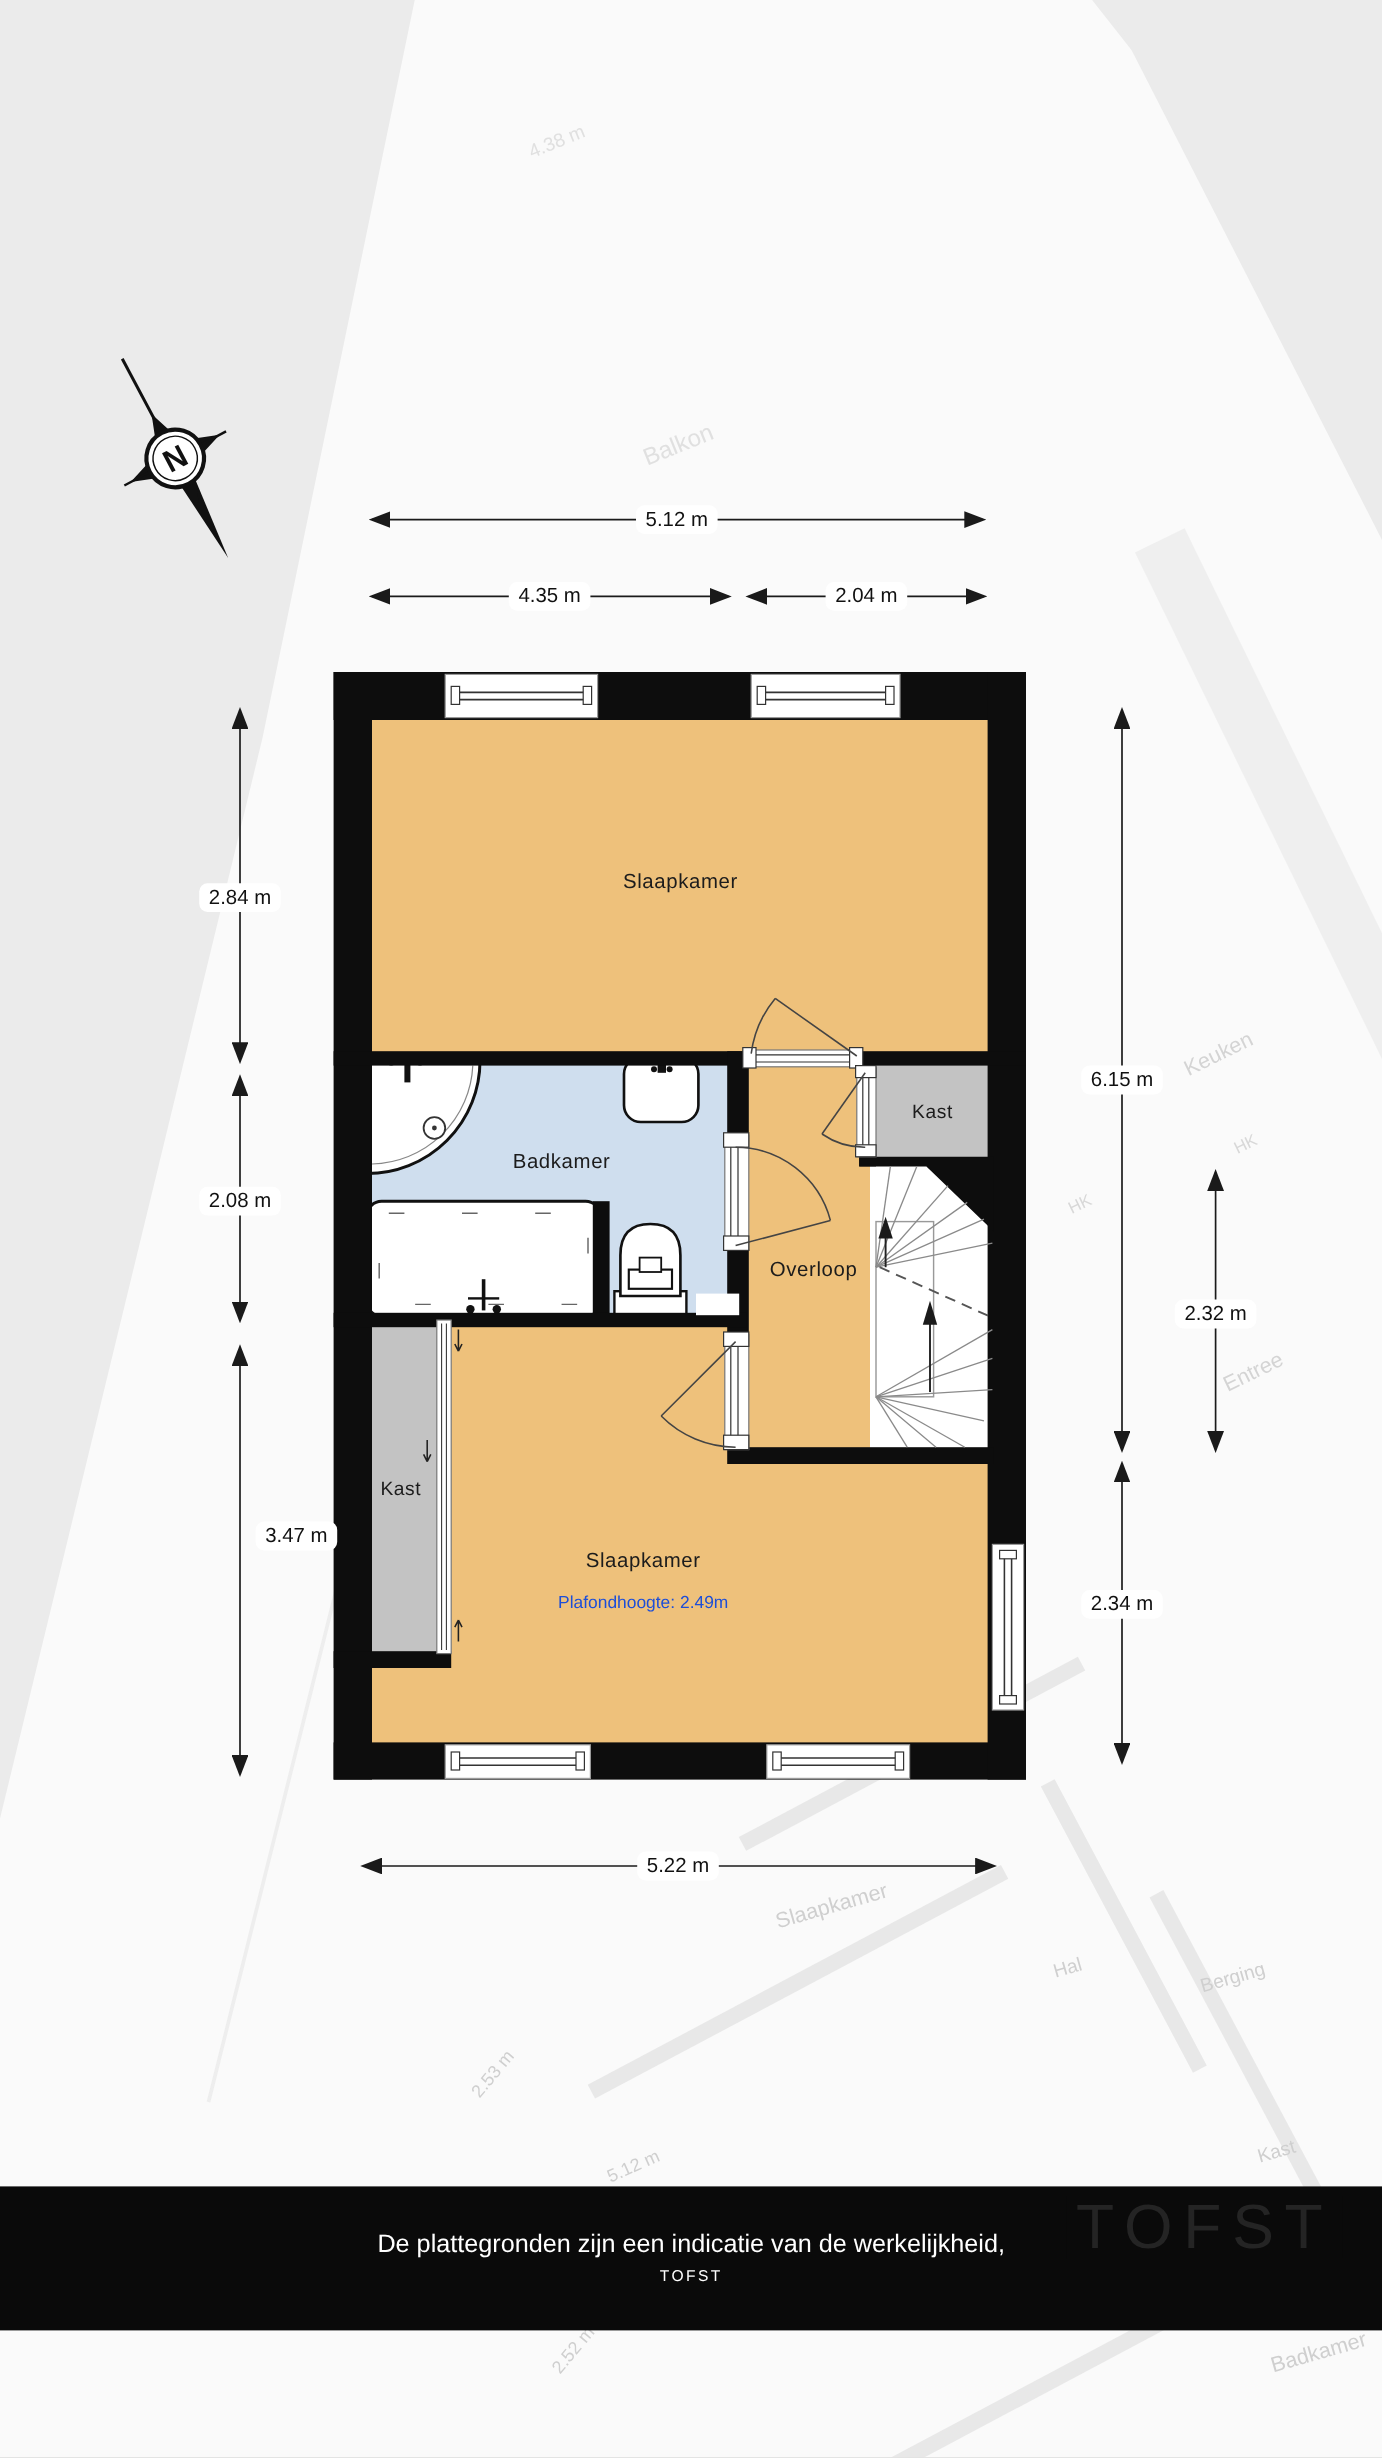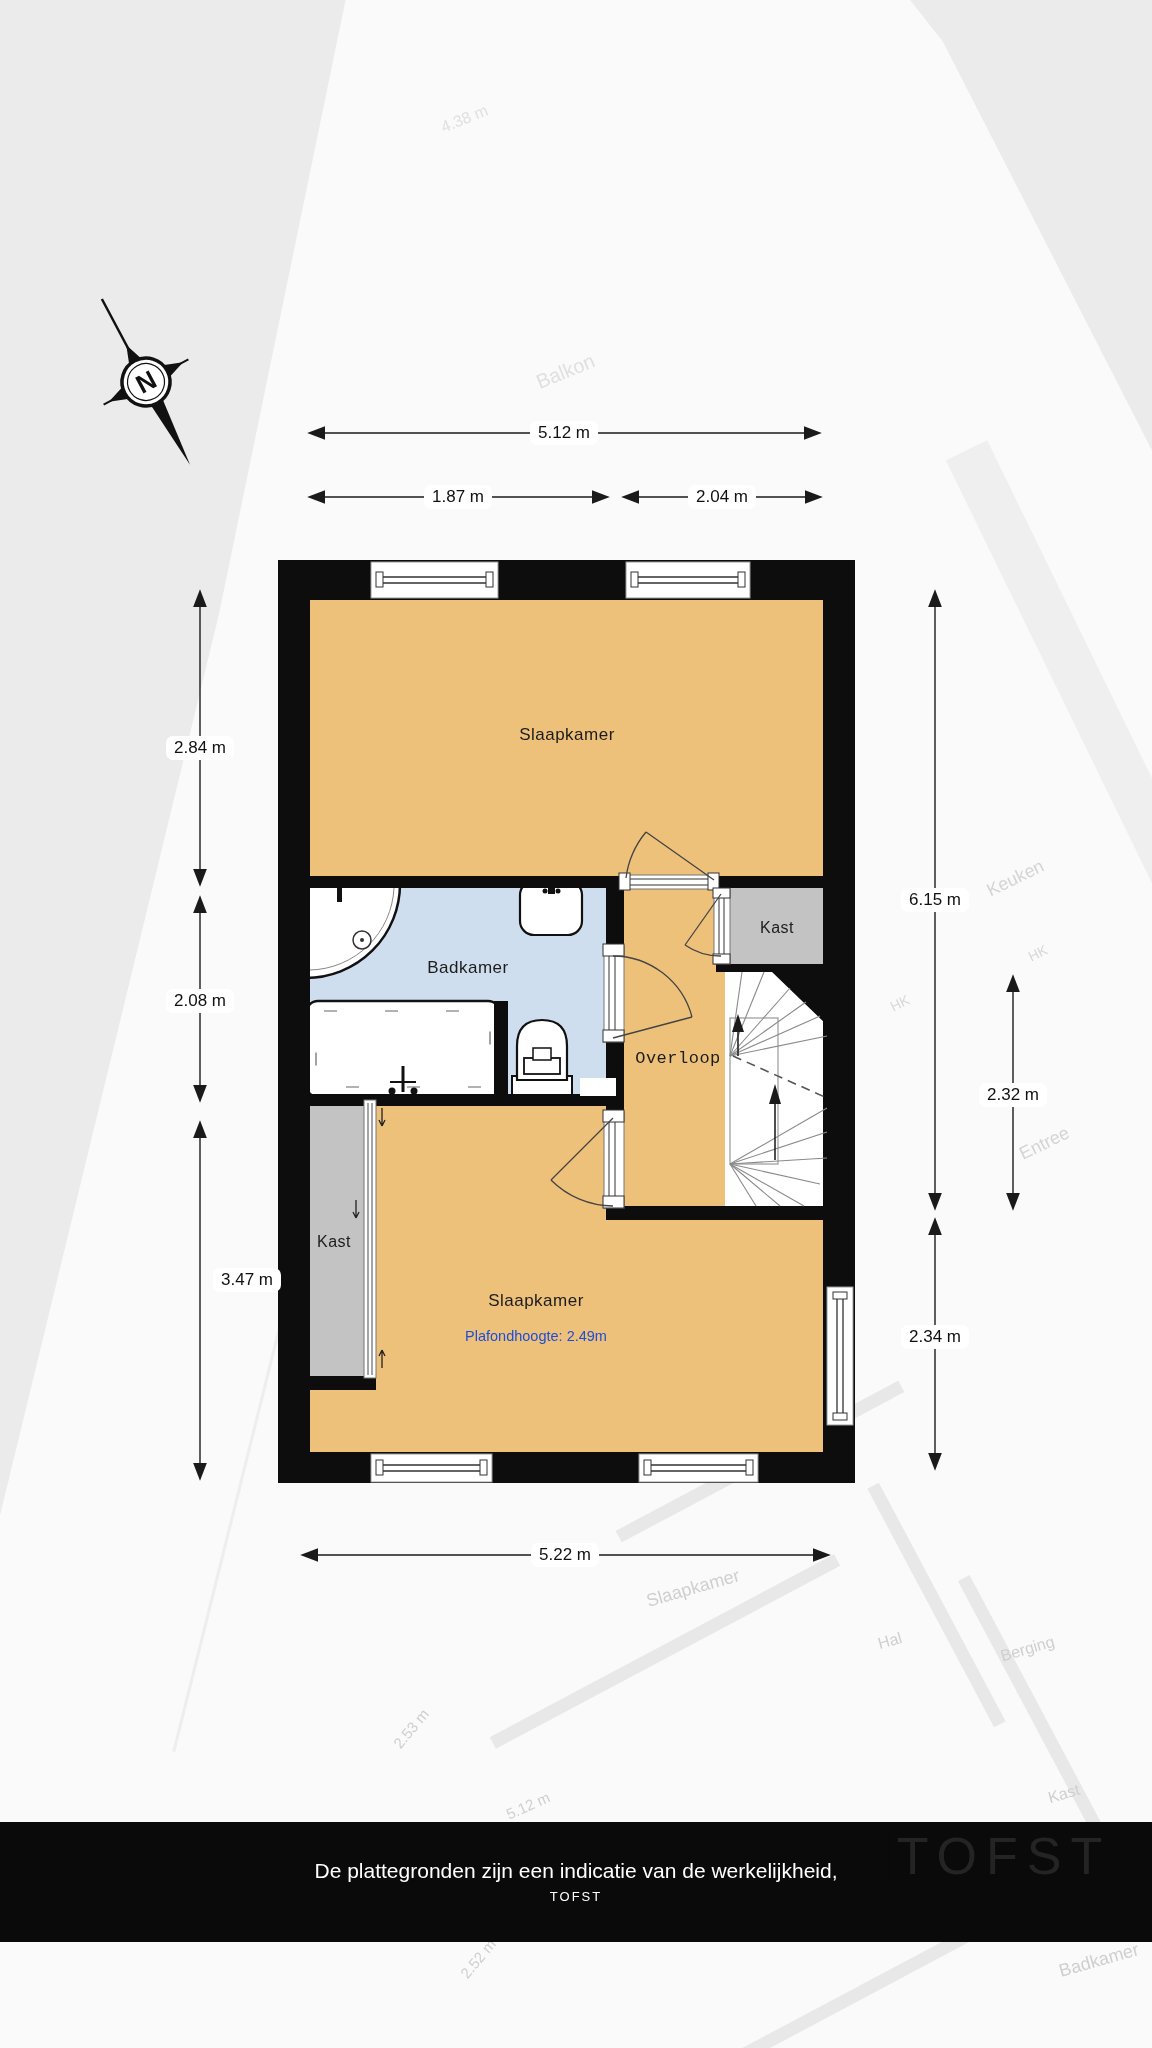--- a/index.html
+++ b/index.html
@@ -256,34 +256,34 @@
       <polygon points="139,400 153,400 146,476" fill="#111"></polygon>
       <polygon points="146,340 157,371 188,382 157,393 146,424 135,393 104,382 135,371" fill="#111"></polygon>
       <line x1="98" y1="382" x2="194" y2="382" stroke="#111" stroke-width="2"></line>
       <circle cx="146" cy="382" r="24" fill="#ffffff" stroke="#111" stroke-width="3.5"></circle>
       <circle cx="146" cy="382" r="18.5" fill="none" stroke="#111" stroke-width="1.2"></circle>
       <text x="146" y="391" text-anchor="middle" font-size="26" font-weight="bold" font-family="Liberation Sans, sans-serif" fill="#111">N</text>
     </g>
   </svg>
 
   <div class="dim-label" style="left:564px;top:433px;">5.12 m</div>
-  <div class="dim-label" style="left:458px;top:497px;">1.87 m</div>
+  <div class="dim-label" style="left:458px;top:497px;">4.35 m</div>
   <div class="dim-label" style="left:722px;top:497px;">2.04 m</div>
   <div class="dim-label" style="left:200px;top:748px;">2.84 m</div>
   <div class="dim-label" style="left:200px;top:1001px;">2.08 m</div>
   <div class="dim-label" style="left:208px;top:1280px;margin-left:39px;">3.47 m</div>
   <div class="dim-label" style="left:935px;top:900px;">6.15 m</div>
   <div class="dim-label" style="left:1013px;top:1095px;">2.32 m</div>
   <div class="dim-label" style="left:935px;top:1337px;">2.34 m</div>
   <div class="dim-label" style="left:565px;top:1555px;">5.22 m</div>
 
   <div class="room-label" style="left:567px;top:735px;">Slaapkamer</div>
   <div class="room-label" style="left:468px;top:968px;">Badkamer</div>
   <div class="room-label small" style="left:777px;top:928px;">Kast</div>
-  <div class="room-label" style="left:678px;top:1058px;font-family:Liberation Mono, monospace;">Overloop</div>
+  <div class="room-label" style="left:678px;top:1058px;">Overloop</div>
   <div class="room-label small" style="left:334px;top:1242px;">Kast</div>
   <div class="room-label" style="left:536px;top:1301px;">Slaapkamer</div>
   <div class="room-note" style="left:536px;top:1336px;">Plafondhoogte: 2.49m</div>
 
   <div class="footer">
     <div class="l1">De plattegronden zijn een indicatie van de werkelijkheid,</div>
     <div class="l3">TOFST</div>
   </div>
 
   <div class="logo">

